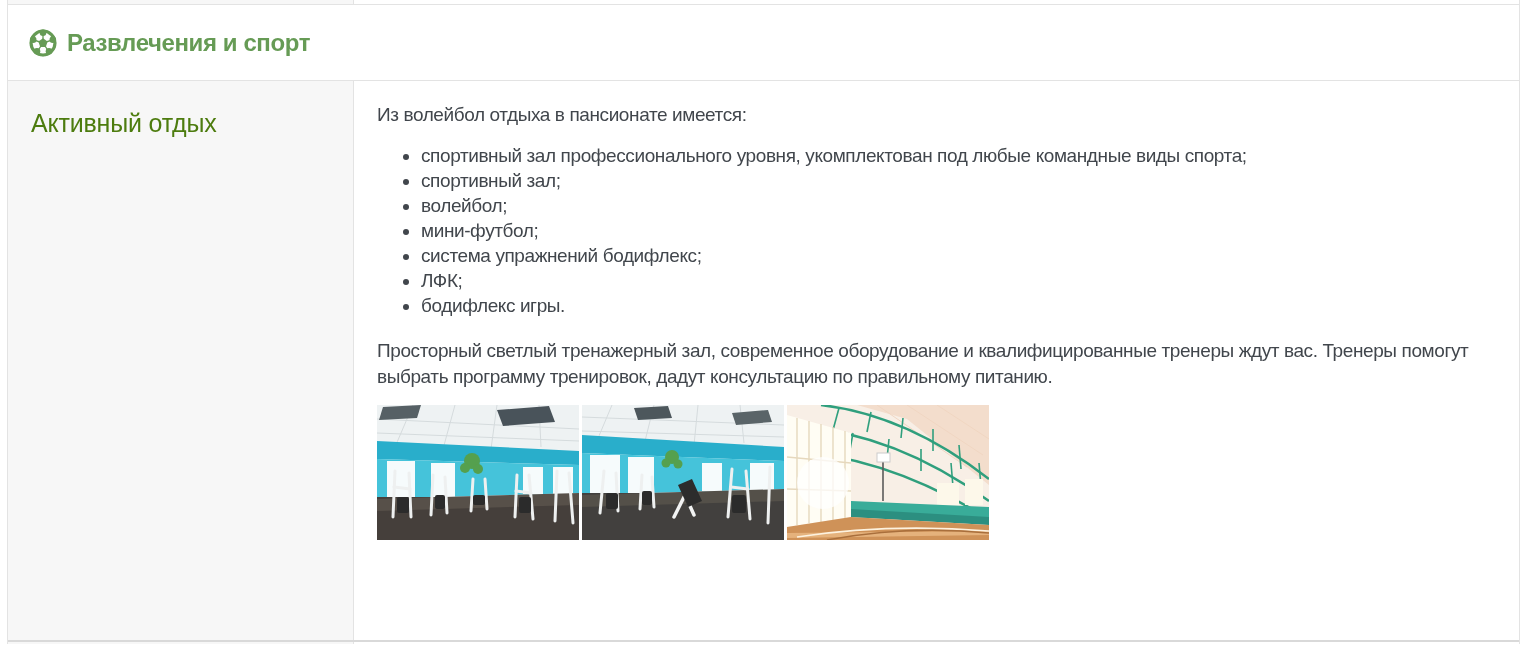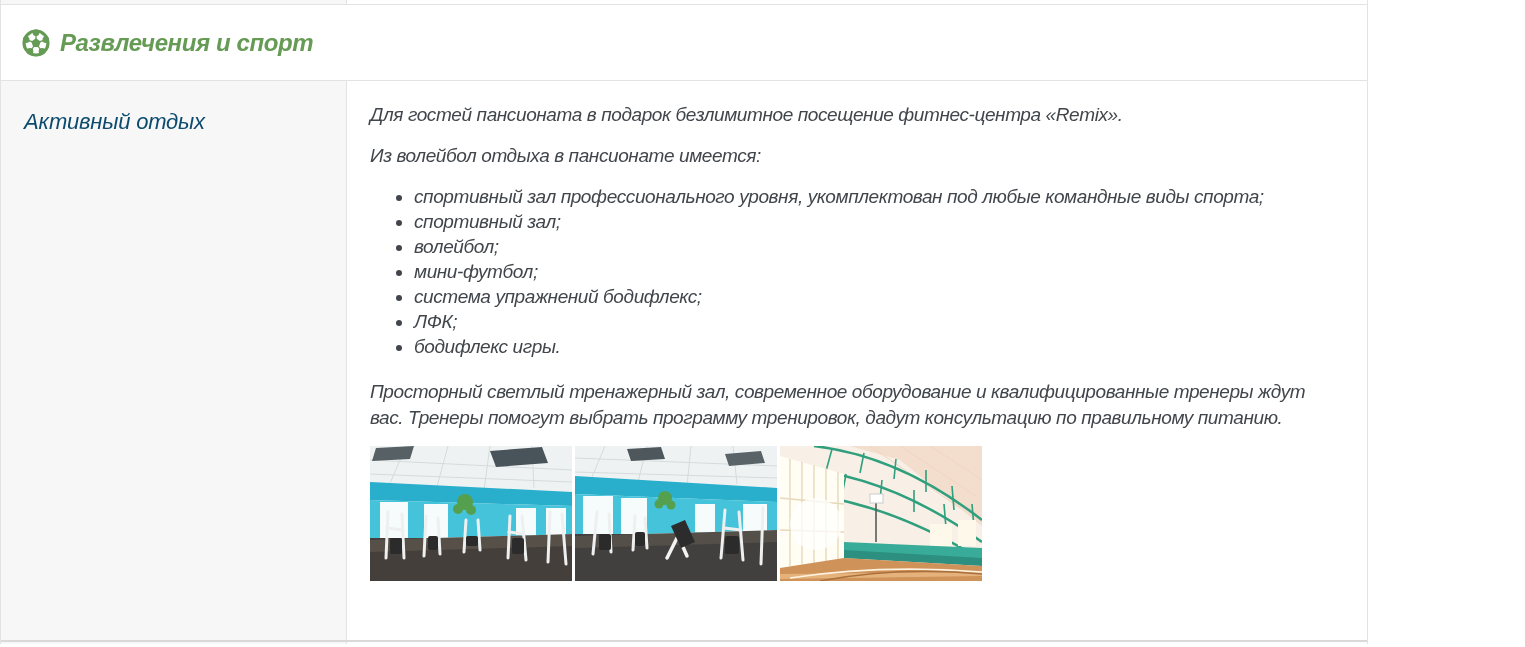--- a/index.html
+++ b/index.html
@@ -3,22 +3,22 @@
 <meta charset="utf-8">
 <style>
   * { box-sizing: border-box; }
   html,body { margin:0; padding:0; background:#ffffff; }
   body {
     width:1525px; height:647px; overflow:hidden;
     font-family:"Liberation Sans", sans-serif;
     color:#41464c;
   }
   .table {
-    width:1368px;
-    border-left:1px solid #e3e3e3; border-right:1px solid #e3e3e3;font-style:italic;
+    margin-left:7px; width:1513px;
+    border-left:1px solid #e3e3e3; border-right:1px solid #e3e3e3;
   }
   
   .sliver { display:flex; height:4px; }
   .sliver .sliver-left { width:346px; background:#f7f7f7; border-right:1px solid #e3e3e3; }
   .sliver .sliver-right { flex:1; background:#fff; }
   .sliver.bottom { border-top:2px solid #d9d9d9; }
 
   .header-row {
     height:76px; border-top:1px solid #e3e3e3;
     background:#fff; display:flex; align-items:center;
@@ -29,21 +29,21 @@
     margin:0 0 0 10px; color:#669b55;
     font-size:24px; font-weight:bold; letter-spacing:-0.4px;
   }
 
   .content-row { display:flex; height:560px; border-top:1px solid #e3e3e3; }
   .label-cell {
     width:346px; background:#f7f7f7; border-right:1px solid #e3e3e3;
     padding:28px 10px 0 23px;
   }
   .label-link {
-    color:#0c4a6e; font-size:22px; letter-spacing:-0.2px;
+    color:#4d7c0f; font-size:25px; letter-spacing:-0.2px;
     text-decoration:none; cursor:pointer;
   }
   .content-cell {
     flex:1; background:#fff; padding:21px 24px 0 23px;
     font-size:19px; letter-spacing:-0.4px;
   }
   .content-cell p { margin:0 0 15px; line-height:26px; }
   .content-cell ul { margin:14px 0 20px; padding:0 0 0 44px; }
   .content-cell li { line-height:25px; }
   .photos { display:flex; gap:3px; margin-top:11px; }
@@ -85,21 +85,20 @@
     <h2 class="header-title">Развлечения и спорт</h2>
   </div>
 
   <div class="content-row">
 
     <div class="label-cell">
       <a class="label-link">Активный отдых</a>
     </div>
 
     <div class="content-cell">
-      <p>Для гостей пансионата в подарок безлимитное посещение фитнес-центра «Remix».</p>
       <p>Из волейбол отдыха в пансионате имеется:</p>
       <ul>
         <li>спортивный зал профессионального уровня, укомплектован под любые командные виды спорта;</li>
         <li>спортивный зал;</li>
         <li>волейбол;</li>
         <li>мини-футбол;</li>
         <li>система упражнений бодифлекс;</li>
         <li>ЛФК;</li>
         <li>бодифлекс игры.</li>
       </ul>

